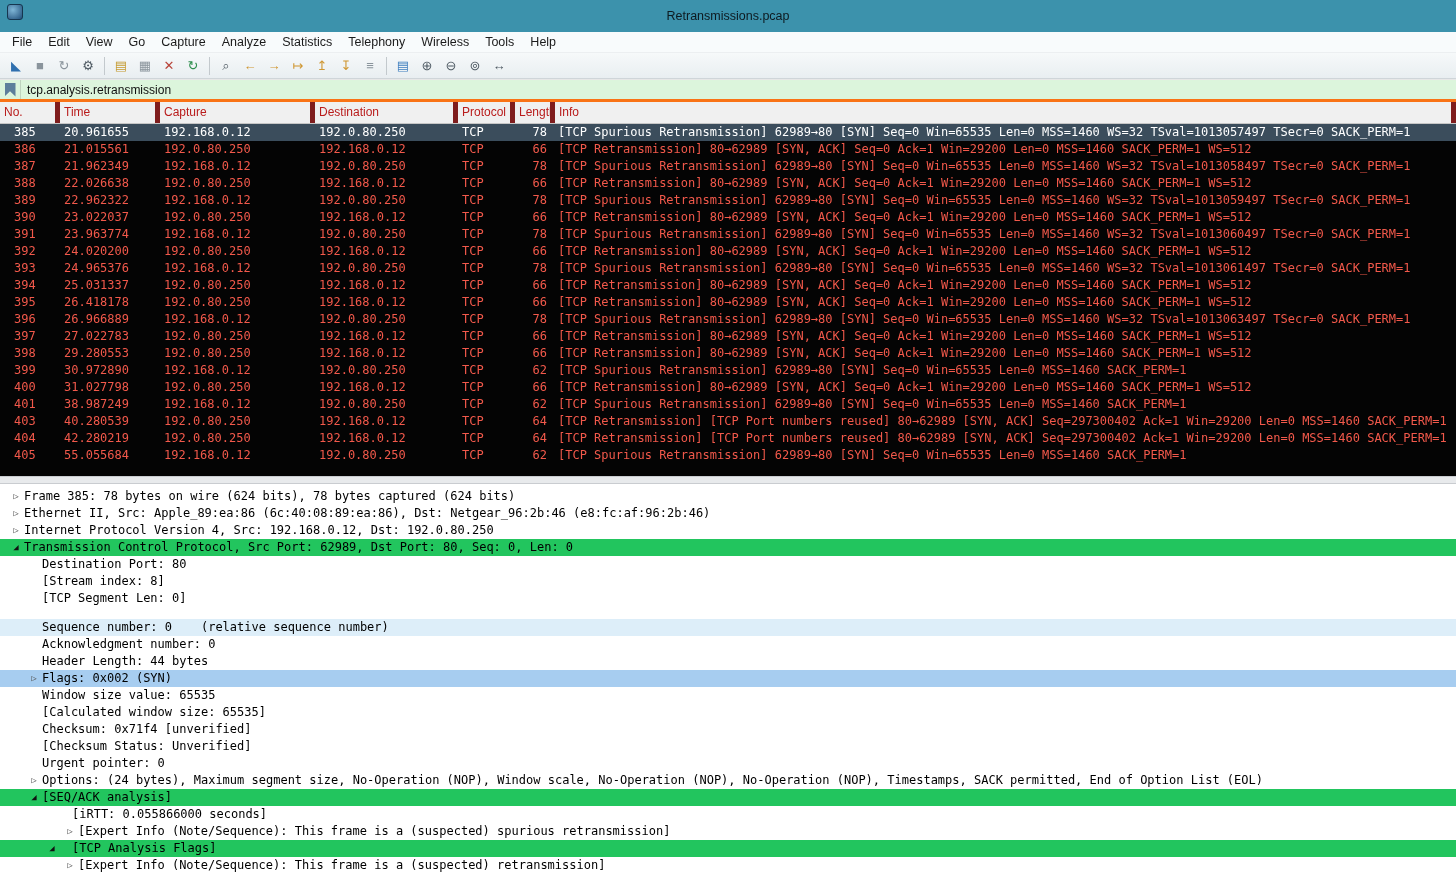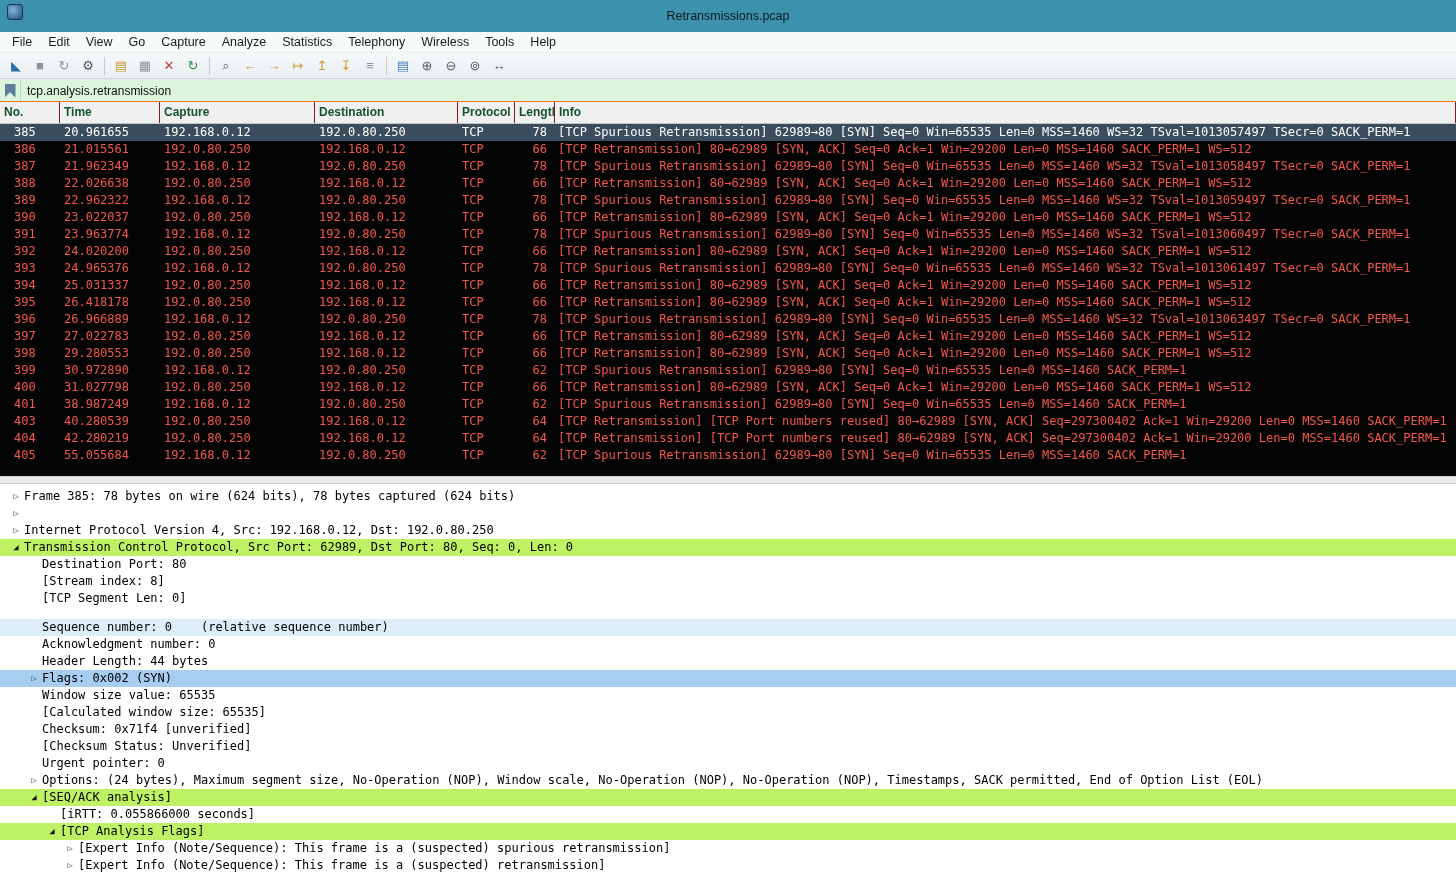--- a/index.html
+++ b/index.html
@@ -27,34 +27,34 @@
              padding-left:4px; flex:none; }
   .tbtn { width:24px; height:22px; display:inline-flex; align-items:center;
           justify-content:center; border-radius:2px; }
   .tbtn.sep { width:9px; height:18px; position:relative; pointer-events:none; }
   .tbtn.sep::before { content:""; position:absolute; left:4px; top:0; bottom:0;
                       width:1px; background:#c3c9cd; }
   .tglyph { font-size:13px; line-height:22px; }
 
   
   .filterbar { height:23px; background:#dcf5dc; border-top:1px solid #e7e7e7;
-               border-bottom:1px solid #f97316; display:flex; align-items:center; flex:none; }
+               border-bottom:3px solid #f97316; display:flex; align-items:center; flex:none; }
   .bookmark-wrap { width:21px; height:100%; display:flex; align-items:center;
                    justify-content:center; border-right:1px solid #bfd4bf; }
   .bookmark { width:11px; height:14px; background:#5d7f9b; display:inline-block;
               clip-path:polygon(0 0,100% 0,100% 100%,50% 62%,0 100%); }
   .filter-input { flex:1; height:100%; border:none; outline:none; background:transparent;
                   font-family:"Liberation Sans",sans-serif; font-size:12px; color:#101010;
                   padding-left:6px; }
 
   
   .grid-cols { display:grid; grid-template-columns:60px 100px 155px 143px 57px 40px 1fr; }
   .pheader { height:22px; background:#f0f0f0; border-bottom:1px solid #c6c6c6; flex:none; }
-  .pheader span { font-size:12px; color:#14532d; line-height:21px; padding-left:4px;
-                  border-right:1px solid #7f1d1d; overflow:hidden; white-space:nowrap;font-weight:bold; }
+  .pheader span { font-size:12px; color:#b91c1c; line-height:21px; padding-left:4px;
+                  border-right:5px solid #7f1d1d; overflow:hidden; white-space:nowrap; }
   .plist { height:352px; background:#040404; overflow:hidden; flex:none; }
   .prow { height:17px; font-family:"DejaVu Sans Mono","Liberation Mono",monospace;
           font-size:12px; line-height:17px; color:#f2594b; white-space:nowrap; }
   .prow span { overflow:hidden; white-space:pre; }
   .prow.selected { background:#3b4d5c; color:#ffffff; }
   .c-no   { padding-left:14px; }
   .c-time { padding-left:4px; }
   .c-src  { padding-left:4px; }
   .c-dst  { padding-left:4px; }
   .c-proto{ padding-left:4px; }
@@ -68,23 +68,23 @@
   
   .detail { flex:1; background:#ffffff; padding-top:4px; overflow:hidden; }
   .drow { height:17px; display:flex; align-items:stretch;
           font-family:"DejaVu Sans Mono","Liberation Mono",monospace;
           font-size:12px; line-height:17px; color:#000; white-space:pre; }
   .arrow { width:16px; flex:none; text-align:center; font-size:9px; line-height:17px; color:#555; }
   .ar-collapsed > .arrow::before { content:"▷"; }
   .ar-expanded  > .arrow::before { content:"◢"; color:#111; }
   .ind-0 { padding-left:8px; }
   .ind-1 { padding-left:26px; }
-  .ind-2 { padding-left:44px; }
+  .ind-2 { padding-left:44px;gap:12px; }
   .ind-3 { padding-left:62px; }
-  .hl-cyan { background:#bef264;align-items:center; }
+  .hl-cyan { background:#22c55e;align-items:center; }
   .hl-blue { background:#a7cdf0; }
   .hl-pale { background:#ddeef9;margin-top:12px; }
 </style>
 </head>
 <body>
 
 <div class="window">
 
   <div class="titlebar">
     <span class="app-icon"></span>
@@ -435,20 +435,21 @@
 
   <div class="detail">
 
       <div class="drow ind-0 ar-collapsed">
         <span class="arrow"></span>
         <span class="dtext">Frame 385: 78 bytes on wire (624 bits), 78 bytes captured (624 bits)</span>
       </div>
 
       <div class="drow ind-0 ar-collapsed">
         <span class="arrow"></span>
+        <span class="dtext">Ethernet II, Src: Apple_89:ea:86 (6c:40:08:89:ea:86), Dst: Netgear_96:2b:46 (e8:fc:af:96:2b:46)</span>
       </div>
 
       <div class="drow ind-0 ar-collapsed">
         <span class="arrow"></span>
         <span class="dtext">Internet Protocol Version 4, Src: 192.168.0.12, Dst: 192.0.80.250</span>
       </div>
 
       <div class="drow ind-0 ar-expanded hl-cyan">
         <span class="arrow"></span>
         <span class="dtext">Transmission Control Protocol, Src Port: 62989, Dst Port: 80, Seq: 0, Len: 0</span>
@@ -523,29 +524,29 @@
       <div class="drow ind-1 ar-expanded hl-cyan">
         <span class="arrow"></span>
         <span class="dtext">[SEQ/ACK analysis]</span>
       </div>
 
       <div class="drow ind-2">
         <span class="arrow"></span>
         <span class="dtext">[iRTT: 0.055866000 seconds]</span>
       </div>
 
+      <div class="drow ind-3 ar-collapsed">
+        <span class="arrow"></span>
+        <span class="dtext">[Expert Info (Note/Sequence): This frame is a (suspected) spurious retransmission]</span>
+      </div>
+
       <div class="drow ind-2 ar-expanded hl-cyan">
         <span class="arrow"></span>
         <span class="dtext">[TCP Analysis Flags]</span>
       </div>
 
       <div class="drow ind-3 ar-collapsed">
         <span class="arrow"></span>
-        <span class="dtext">[Expert Info (Note/Sequence): This frame is a (suspected) spurious retransmission]</span>
-      </div>
-
-      <div class="drow ind-3 ar-collapsed">
-        <span class="arrow"></span>
         <span class="dtext">[Expert Info (Note/Sequence): This frame is a (suspected) retransmission]</span>
       </div>
     </div>
 
 </div>
 
 </body></html>

